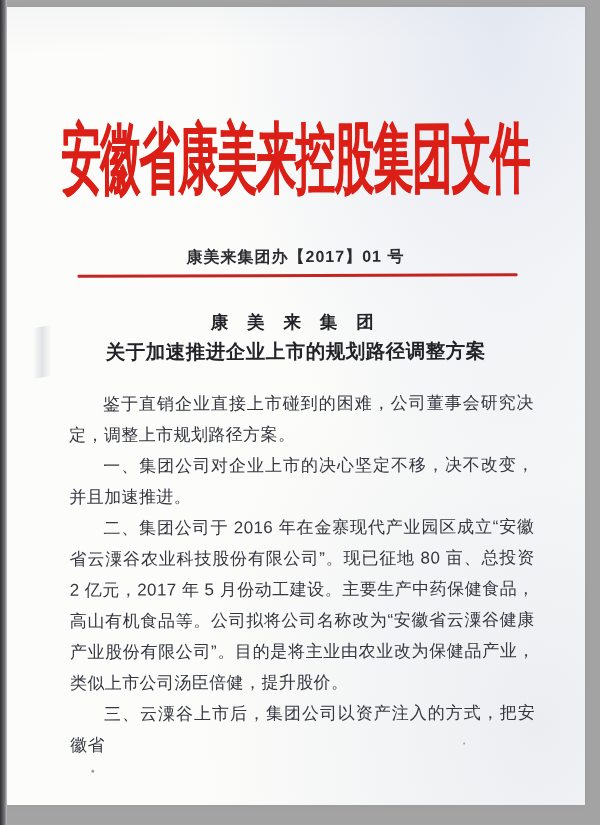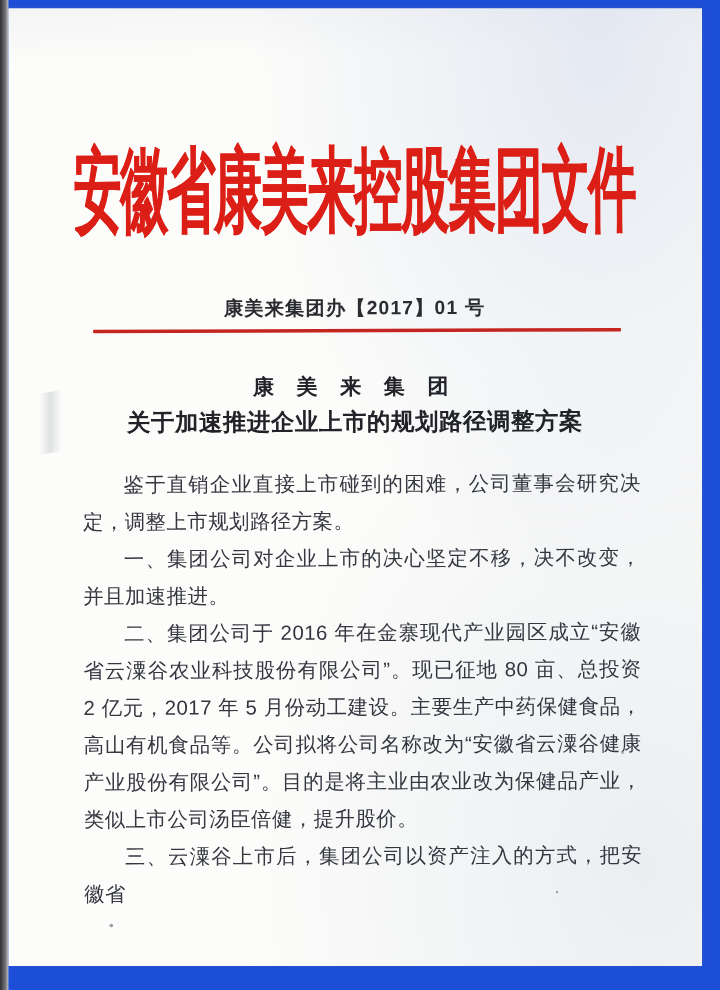--- a/index.html
+++ b/index.html
@@ -4,21 +4,21 @@
 <style>
   html, body { margin: 0; padding: 0; }
   body {
     width: 600px; height: 825px;
     font-family: "Liberation Sans", sans-serif;
     background: #e9ebee;
   }
   .page {
     position: relative;
     width: 600px; height: 825px;
-    background: #1d4ed8;
+    background: #a3a3a3;
     overflow: hidden;
   }
   
   .edge-left {
     position: absolute; left: 0; top: 0; bottom: 0; width: 7px;
     background: linear-gradient(to right, #2f2f31, #7a7a7e 70%, #c9c9cd);
   }
   .paper {
     position: absolute; left: 7px; top: 7px; width: 578px; height: 798px;
     background-color: #fcfcfa;

